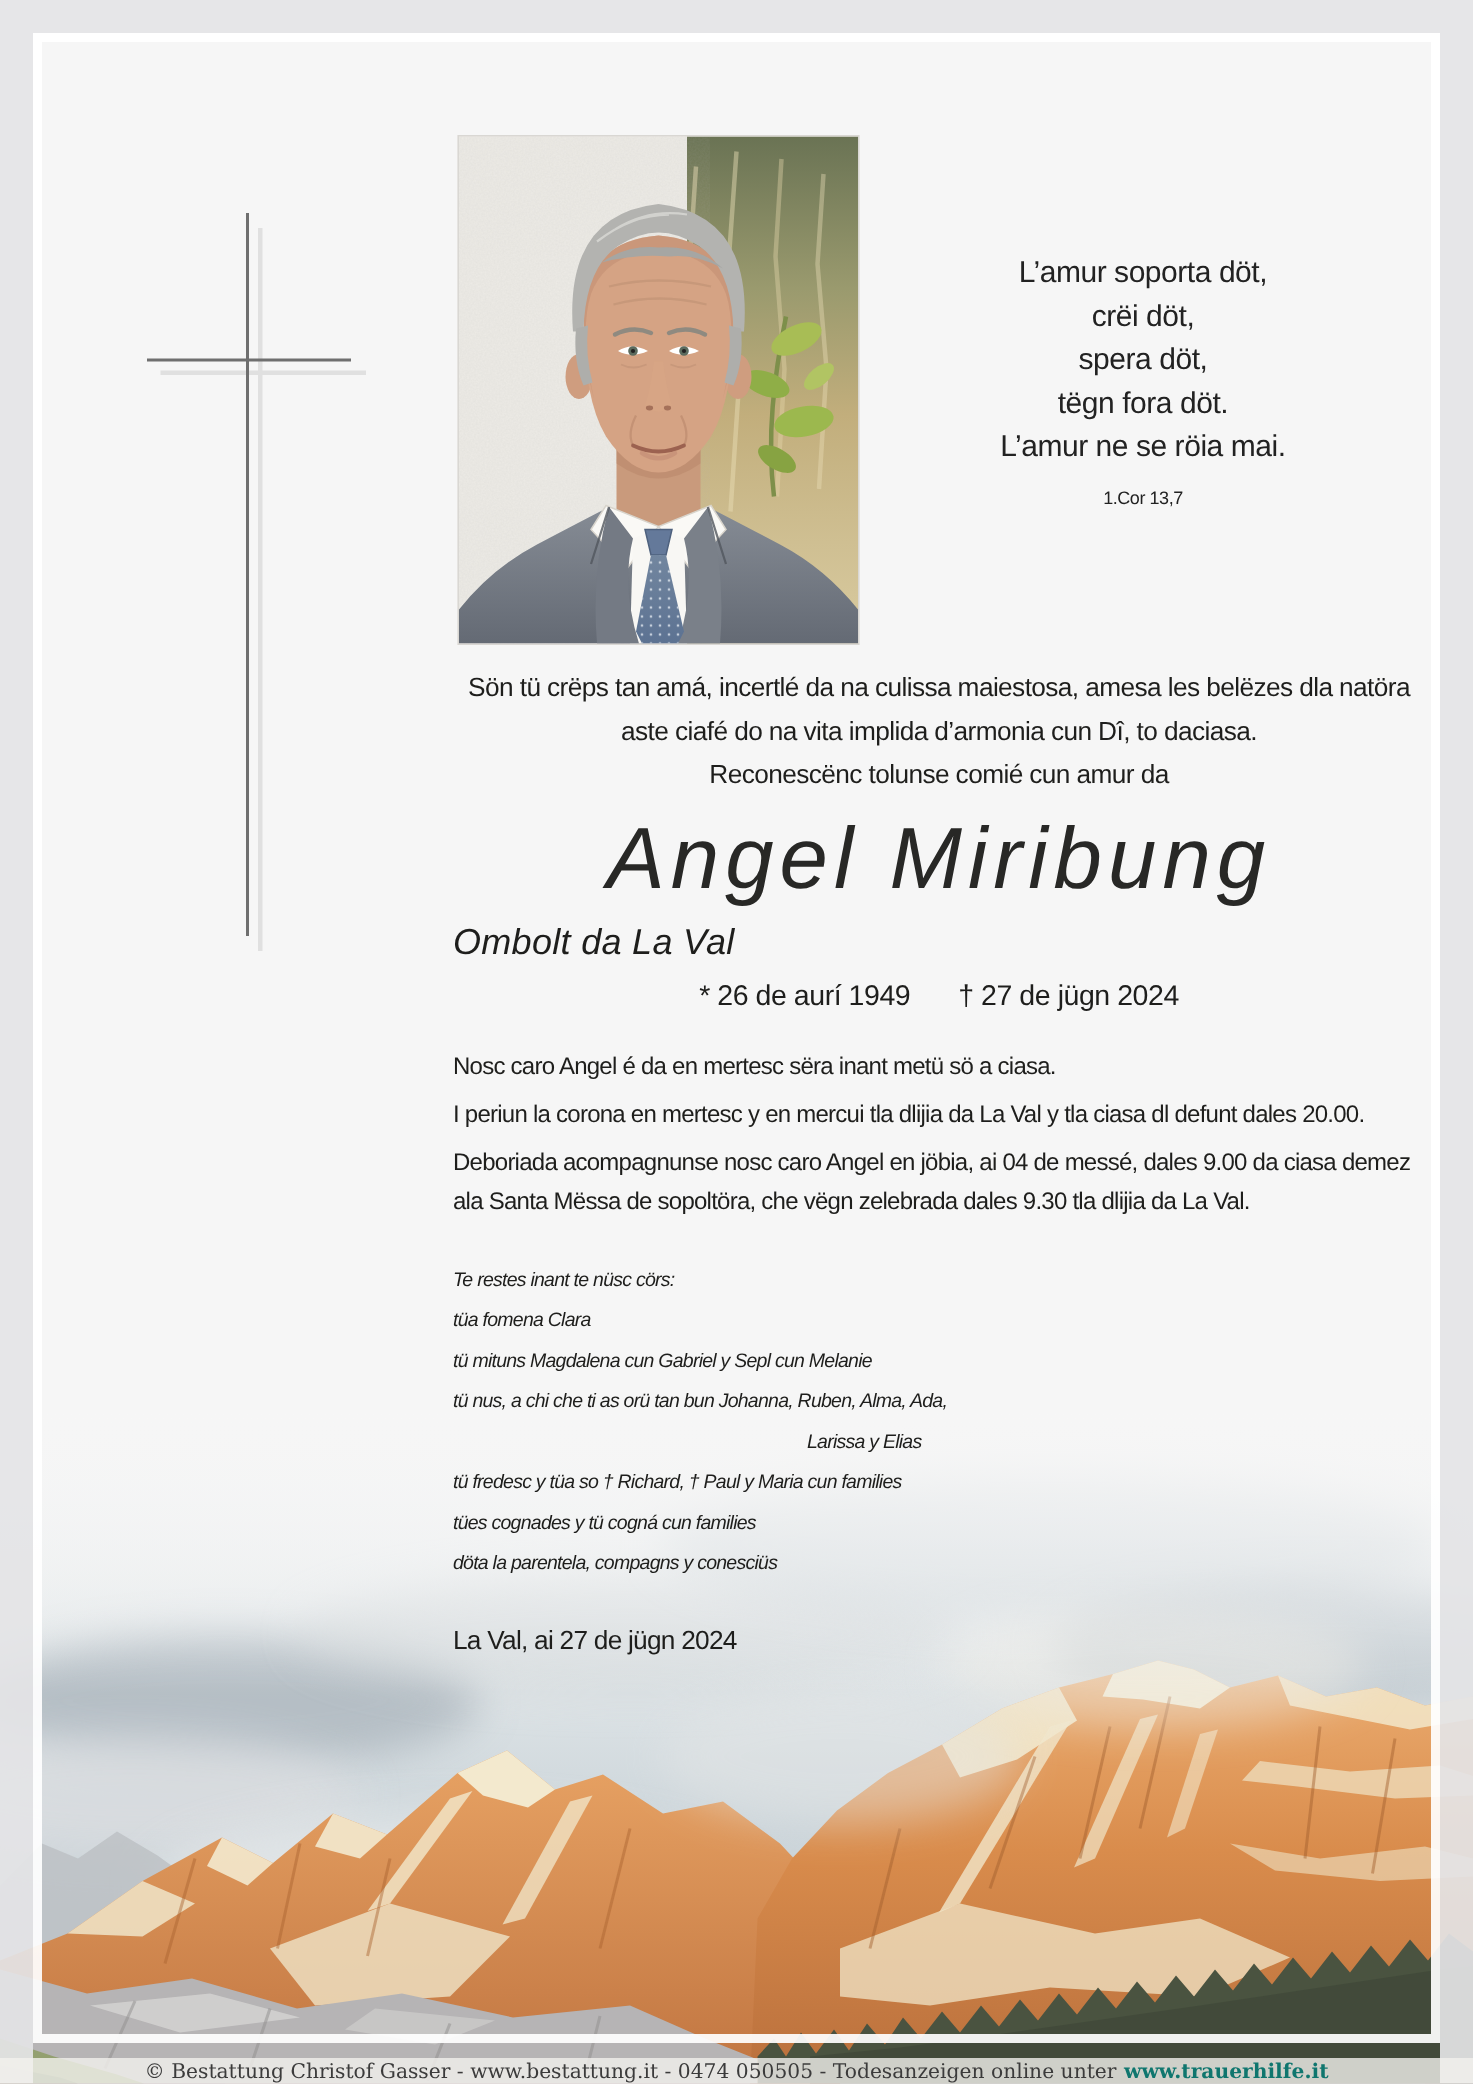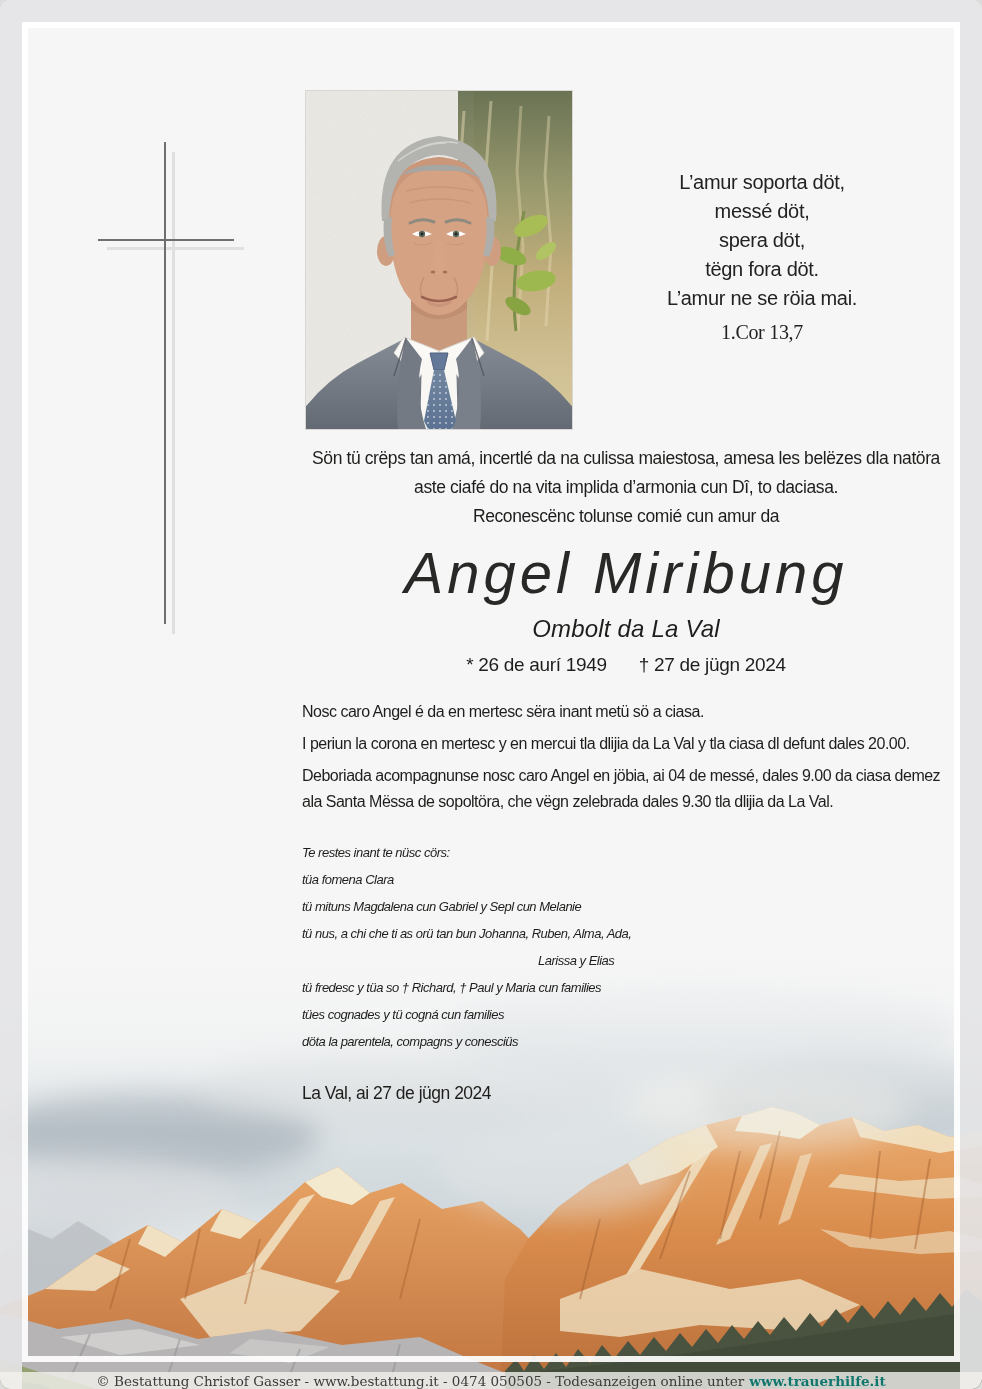--- a/index.html
+++ b/index.html
@@ -1,19 +1,19 @@
 <!DOCTYPE html>
 <html><head>
 <meta charset="utf-8">
 <style>
   html,body { margin:0; padding:0; background:#dcdcdc; }
   .canvas {
     position:relative; width:982px; height:1389px; margin:0 auto;
     background:#f6f6f6; overflow:hidden;
-    font-family:"Liberation Sans", sans-serif; color:#1e1e1c;border-radius:11px;
+    font-family:"Liberation Sans", sans-serif; color:#1e1e1c;
   }
   
   .frame-outer {
     position:absolute; inset:0; z-index:60; pointer-events:none;
     border-style:solid; border-color:rgba(228,228,230,0.92);
     border-width:22px 22px 0 22px;
   }
   .frame-inner {
     position:absolute; left:22px; right:22px; top:22px; bottom:27px;
     z-index:61; pointer-events:none;
@@ -29,31 +29,31 @@
   .photo {
     position:absolute; left:305px; top:90px; width:266px; height:338px;
     z-index:3; border:1px solid #d9d7d3; background:#edebe6;
   }
   .photo svg { display:block; }
   
   .poem {
     position:absolute; left:612px; top:168px; width:300px; z-index:3;
     text-align:center; font-size:20px; line-height:29px; letter-spacing:-0.3px; color:#222;
   }
-  .poem .cite { margin-top:5px; font-size:20px;font-family:Liberation Serif, serif; }
+  .poem .cite { margin-top:5px; font-size:12px; }
   
   .column { position:absolute; left:302px; top:444px; width:648px; z-index:3; }
   .intro   { font-size:17.5px; line-height:29px; letter-spacing:-0.4px;text-align:center; }
   .name {
     margin-top:0; text-align:center;
     font-family:Liberation Sans, sans-serif; font-style:italic;
     font-size:58px; line-height:84px; letter-spacing:4px; color:#28282六;
     color:#282826;
   }
-  .role  { text-align:center; font-style:italic; font-size:24px; line-height:28px; letter-spacing:0.2px; }
+  .role  { text-align:left; font-style:italic; font-size:24px; line-height:28px; letter-spacing:0.2px; }
   .dates { margin-top:10px; display:flex; justify-content:center; gap:32px;
            font-size:19px; letter-spacing:-0.3px; line-height:24px; }
   .announce { margin-top:22px; font-size:16px; line-height:26px; letter-spacing:-0.5px; }
   .announce p { margin:0 0 6px 0; }
   .family { margin-top:24px; font-size:13px; line-height:27px; letter-spacing:-0.5px;font-style:italic; }
   .family div { white-space:nowrap; }
   .family .indent { padding-left:236px; }
   .dateline { margin-top:28px; font-size:17.5px; letter-spacing:-0.5px; }
   
   .panorama { position:absolute; left:0; bottom:0; width:982px; height:450px; z-index:1; }
@@ -242,21 +242,21 @@
       <path d="M100,247 L88,285 M166,247 L178,285" stroke="#51565e" stroke-width="1.5" opacity="0.8" fill="none"></path>
 
       <path d="M124,262 L142,262 L138,279 L128,279 Z" fill="#64799a" stroke="#4e617e" stroke-width="1"></path>
       <path d="M128,279 L138,279 L150,330 L146,338 L122,338 L118,330 Z" fill="url(#tieG)"></path>
       <path d="M128,279 L138,279 L150,330 L146,338 L122,338 L118,330 Z" fill="url(#tieDots)" opacity="0.8"></path>
     </svg>
   </div>
 
   <div class="poem">
     <div>L’amur soporta döt,</div>
-    <div>messé döt,</div>
+    <div>crëi döt,</div>
     <div>spera döt,</div>
     <div>tëgn fora döt.</div>
     <div>L’amur ne se röia mai.</div>
     <div class="cite">1.Cor 13,7</div>
   </div>
 
   <div class="column">
     <div class="intro">
       <span>Sön tü crëps tan amá, incertlé da na culissa maiestosa, amesa les belëzes dla natöra aste ciafé do na vita implida d’armonia cun Dî, to daciasa.</span><br>
       <span>Reconescënc tolunse comié cun amur da</span>

